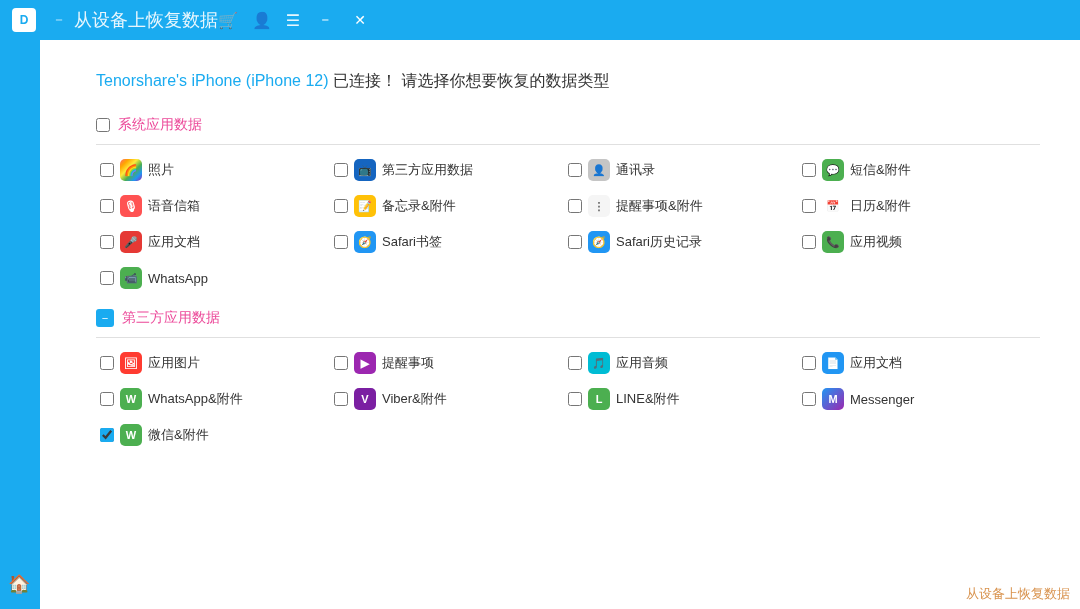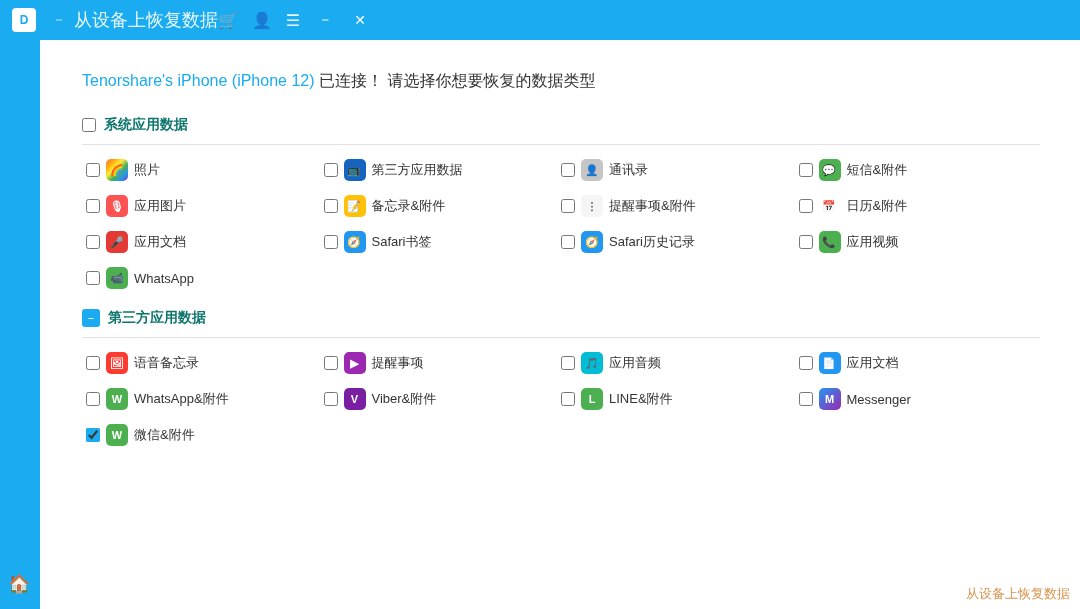--- a/index.html
+++ b/index.html
@@ -47,21 +47,21 @@
     .sidebar-home {
       width: 30px; height: 30px;
       display: flex; align-items: center; justify-content: center;
       color: #fff; font-size: 18px; cursor: pointer;
       margin-top: auto; margin-bottom: 10px;
     }
 
     
     .content {
       flex: 1;
-      padding: 30px 40px 20px 42px;
+      padding: 30px 40px 20px 56px;
       overflow-y: auto;
       background: #fff;
     }
 
     .page-title {
       font-size: 16px;
       margin-bottom: 24px;
       line-height: 1.4;
     }
     .page-title .device-name { color: #1aabf0; }
@@ -81,21 +81,21 @@
       accent-color: #1aabf0;
     }
     .section-toggle-icon {
       width: 18px; height: 18px;
       background: #1aabf0;
       border-radius: 3px;
       display: inline-flex; align-items: center; justify-content: center;
       color: #fff; font-size: 12px;
       margin-right: 8px;
     }
-    .section-label { font-size: 14px; font-weight: 700; color: #0f766e; }
+    .section-label { font-size: 14px; font-weight: 400; color: #ec4899; }
 
     
     .items-grid {
       display: grid;
       grid-template-columns: repeat(4, 1fr);
       row-gap: 14px;
       padding: 0 4px;
     }
     .item {
       display: flex; align-items: center; gap: 6px;
@@ -175,21 +175,21 @@
             <span class="item-label">通讯录</span>
           </div>
           <div class="item">
             <input type="checkbox" class="item-checkbox" style="">
             <span class="item-icon" style="background: rgb(76, 175, 80); color: rgb(255, 255, 255); font-size: 11px; font-weight: bold;">💬</span>
             <span class="item-label">短信&amp;附件</span>
           </div>
           <div class="item">
             <input type="checkbox" class="item-checkbox" style="">
             <span class="item-icon" style="background: rgb(255, 82, 82); color: rgb(255, 255, 255); font-size: 11px; font-weight: bold;">🎙</span>
-            <span class="item-label">应用图片</span>
+            <span class="item-label">语音信箱</span>
           </div>
           <div class="item">
             <input type="checkbox" class="item-checkbox" style="">
             <span class="item-icon" style="background: rgb(255, 193, 7); color: rgb(255, 255, 255); font-size: 11px; font-weight: bold;">📝</span>
             <span class="item-label">备忘录&amp;附件</span>
           </div>
           <div class="item">
             <input type="checkbox" class="item-checkbox" style="">
             <span class="item-icon" style="background: rgb(245, 245, 245); color: rgb(102, 102, 102); font-size: 11px; font-weight: bold;">⋮</span>
             <span class="item-label">提醒事项&amp;附件</span>
@@ -229,21 +229,21 @@
 
     <div class="section">
       <div class="section-header">
         <div class="section-toggle-icon">－</div>
         <span class="section-label">第三方应用数据</span>
       </div>
       <div class="items-grid" id="third-party-grid">
       <div class="item">
             <input type="checkbox" class="item-checkbox" style="">
             <span class="item-icon" style="background: rgb(255, 59, 48); color: rgb(255, 255, 255); font-size: 11px; font-weight: bold;">🖼</span>
-            <span class="item-label">语音备忘录</span>
+            <span class="item-label">应用图片</span>
           </div>
           <div class="item">
             <input type="checkbox" class="item-checkbox" style="">
             <span class="item-icon" style="background: rgb(156, 39, 176); color: rgb(255, 255, 255); font-size: 11px; font-weight: bold;">▶</span>
             <span class="item-label">提醒事项</span>
           </div>
           <div class="item">
             <input type="checkbox" class="item-checkbox" style="">
             <span class="item-icon" style="background: rgb(0, 188, 212); color: rgb(255, 255, 255); font-size: 11px; font-weight: bold;">🎵</span>
             <span class="item-label">应用音频</span>

